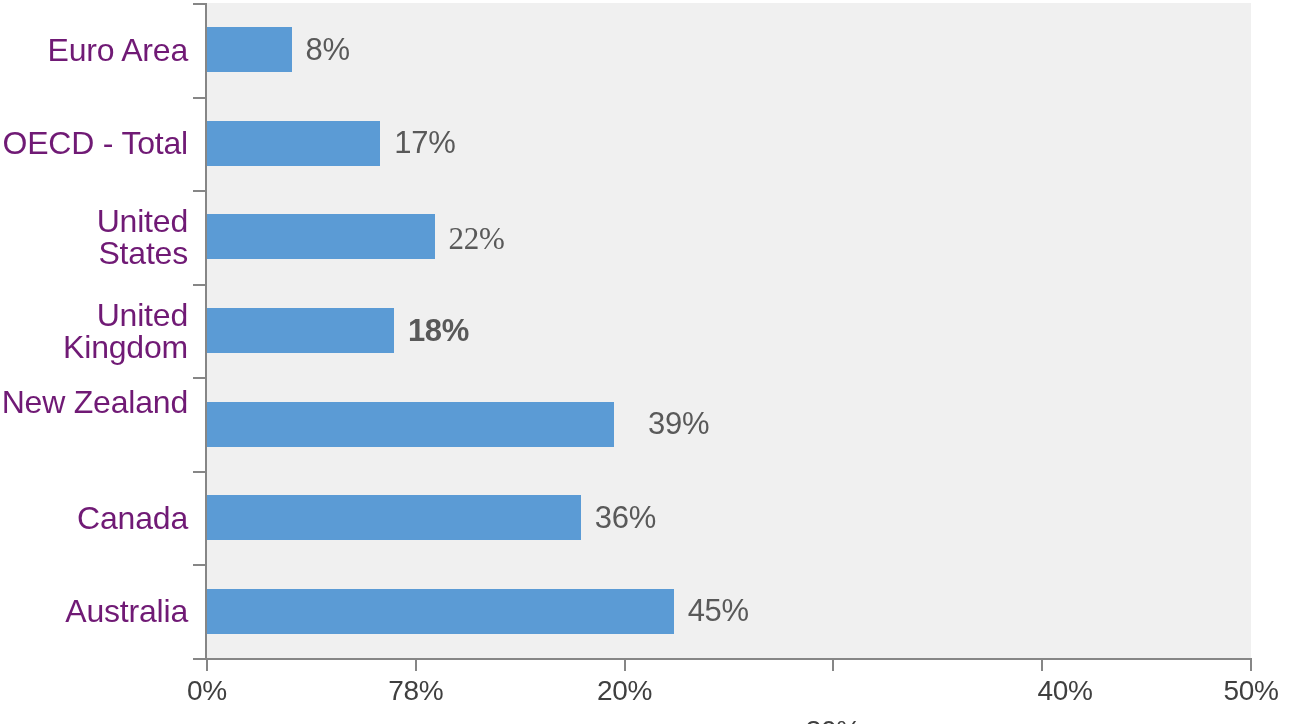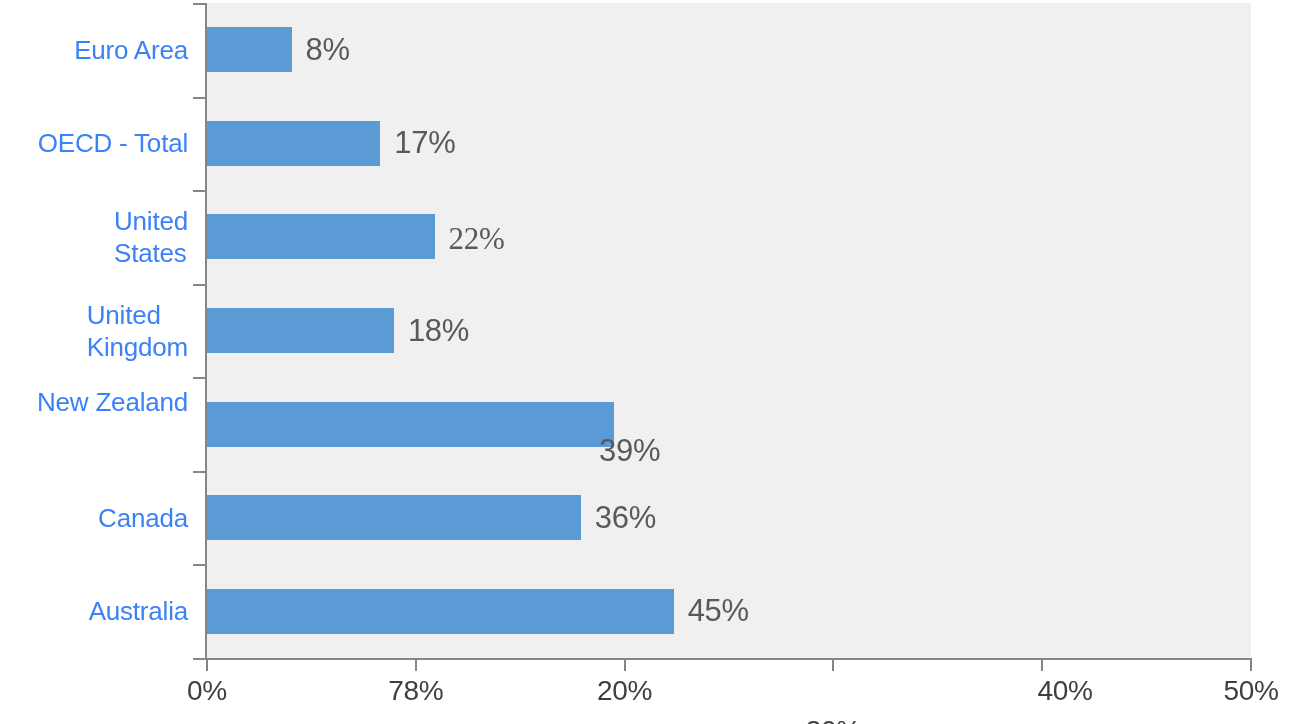--- a/index.html
+++ b/index.html
@@ -74,22 +74,23 @@
     position: absolute;
     left: 207px;
     height: 45px;
     background: #5b9bd5;
   }
 
   
   .cat-label {
     position: absolute;
     right: 1106px;      
-    color: #3b82f6;
-    font-size: 26px;
+    text-align: right;
+    color: #701a75;
+    font-size: 32px;
     line-height: 32px;
     font-family: "Liberation Sans", sans-serif;
     white-space: pre-line;
     letter-spacing: -0.2px;
   }
 
   .value-label {
     position: absolute;
     color: #595959;
     font-size: 31px;
@@ -157,22 +158,22 @@
       <div class="cat-label" style="top: 298.5px;">United
 Kingdom</div>
       <div class="cat-label" style="top: 386px;">New Zealand</div>
       <div class="cat-label" style="top: 501.643px;">Canada</div>
       <div class="cat-label" style="top: 595.214px;">Australia</div>
     </div>
   <div id="val-labels">
       <div class="value-label" style="left: 305.564px; top: 33.7857px;">8%</div>
       <div class="value-label" style="left: 394.304px; top: 127.357px;">17%</div>
       <div class="value-label" style="left: 448.592px; top: 223px; font-family: Liberation Serif, serif;">22%</div>
-      <div class="value-label" style="left: 407.876px; top: 314.5px;">18%</div>
-      <div class="value-label" style="left: 599px; top: 408.071px; margin-top: 27px;">39%</div>
+      <div class="value-label" style="left: 407.876px; top: 314.5px; font-weight: bold;">18%</div>
+      <div class="value-label" style="left: 648px; top: 408.071px;">39%</div>
       <div class="value-label" style="left: 594.752px; top: 501.643px;">36%</div>
       <div class="value-label" style="left: 687.668px; top: 595.214px;">45%</div>
     </div>
   <div id="x-labels">
       <div class="x-tick-label" style="left: 207px;">0%</div>
       <div class="x-tick-label" style="left: 415.8px;">78%</div>
       <div class="x-tick-label" style="left: 624.6px;">20%</div>
       <div class="x-tick-label" style="left: 833.4px; margin-top: 40px;">30%</div>
       <div class="x-tick-label" style="left: 1065px; text-align: right;">40%</div>
       <div class="x-tick-label" style="left: 1251px;">50%</div>

